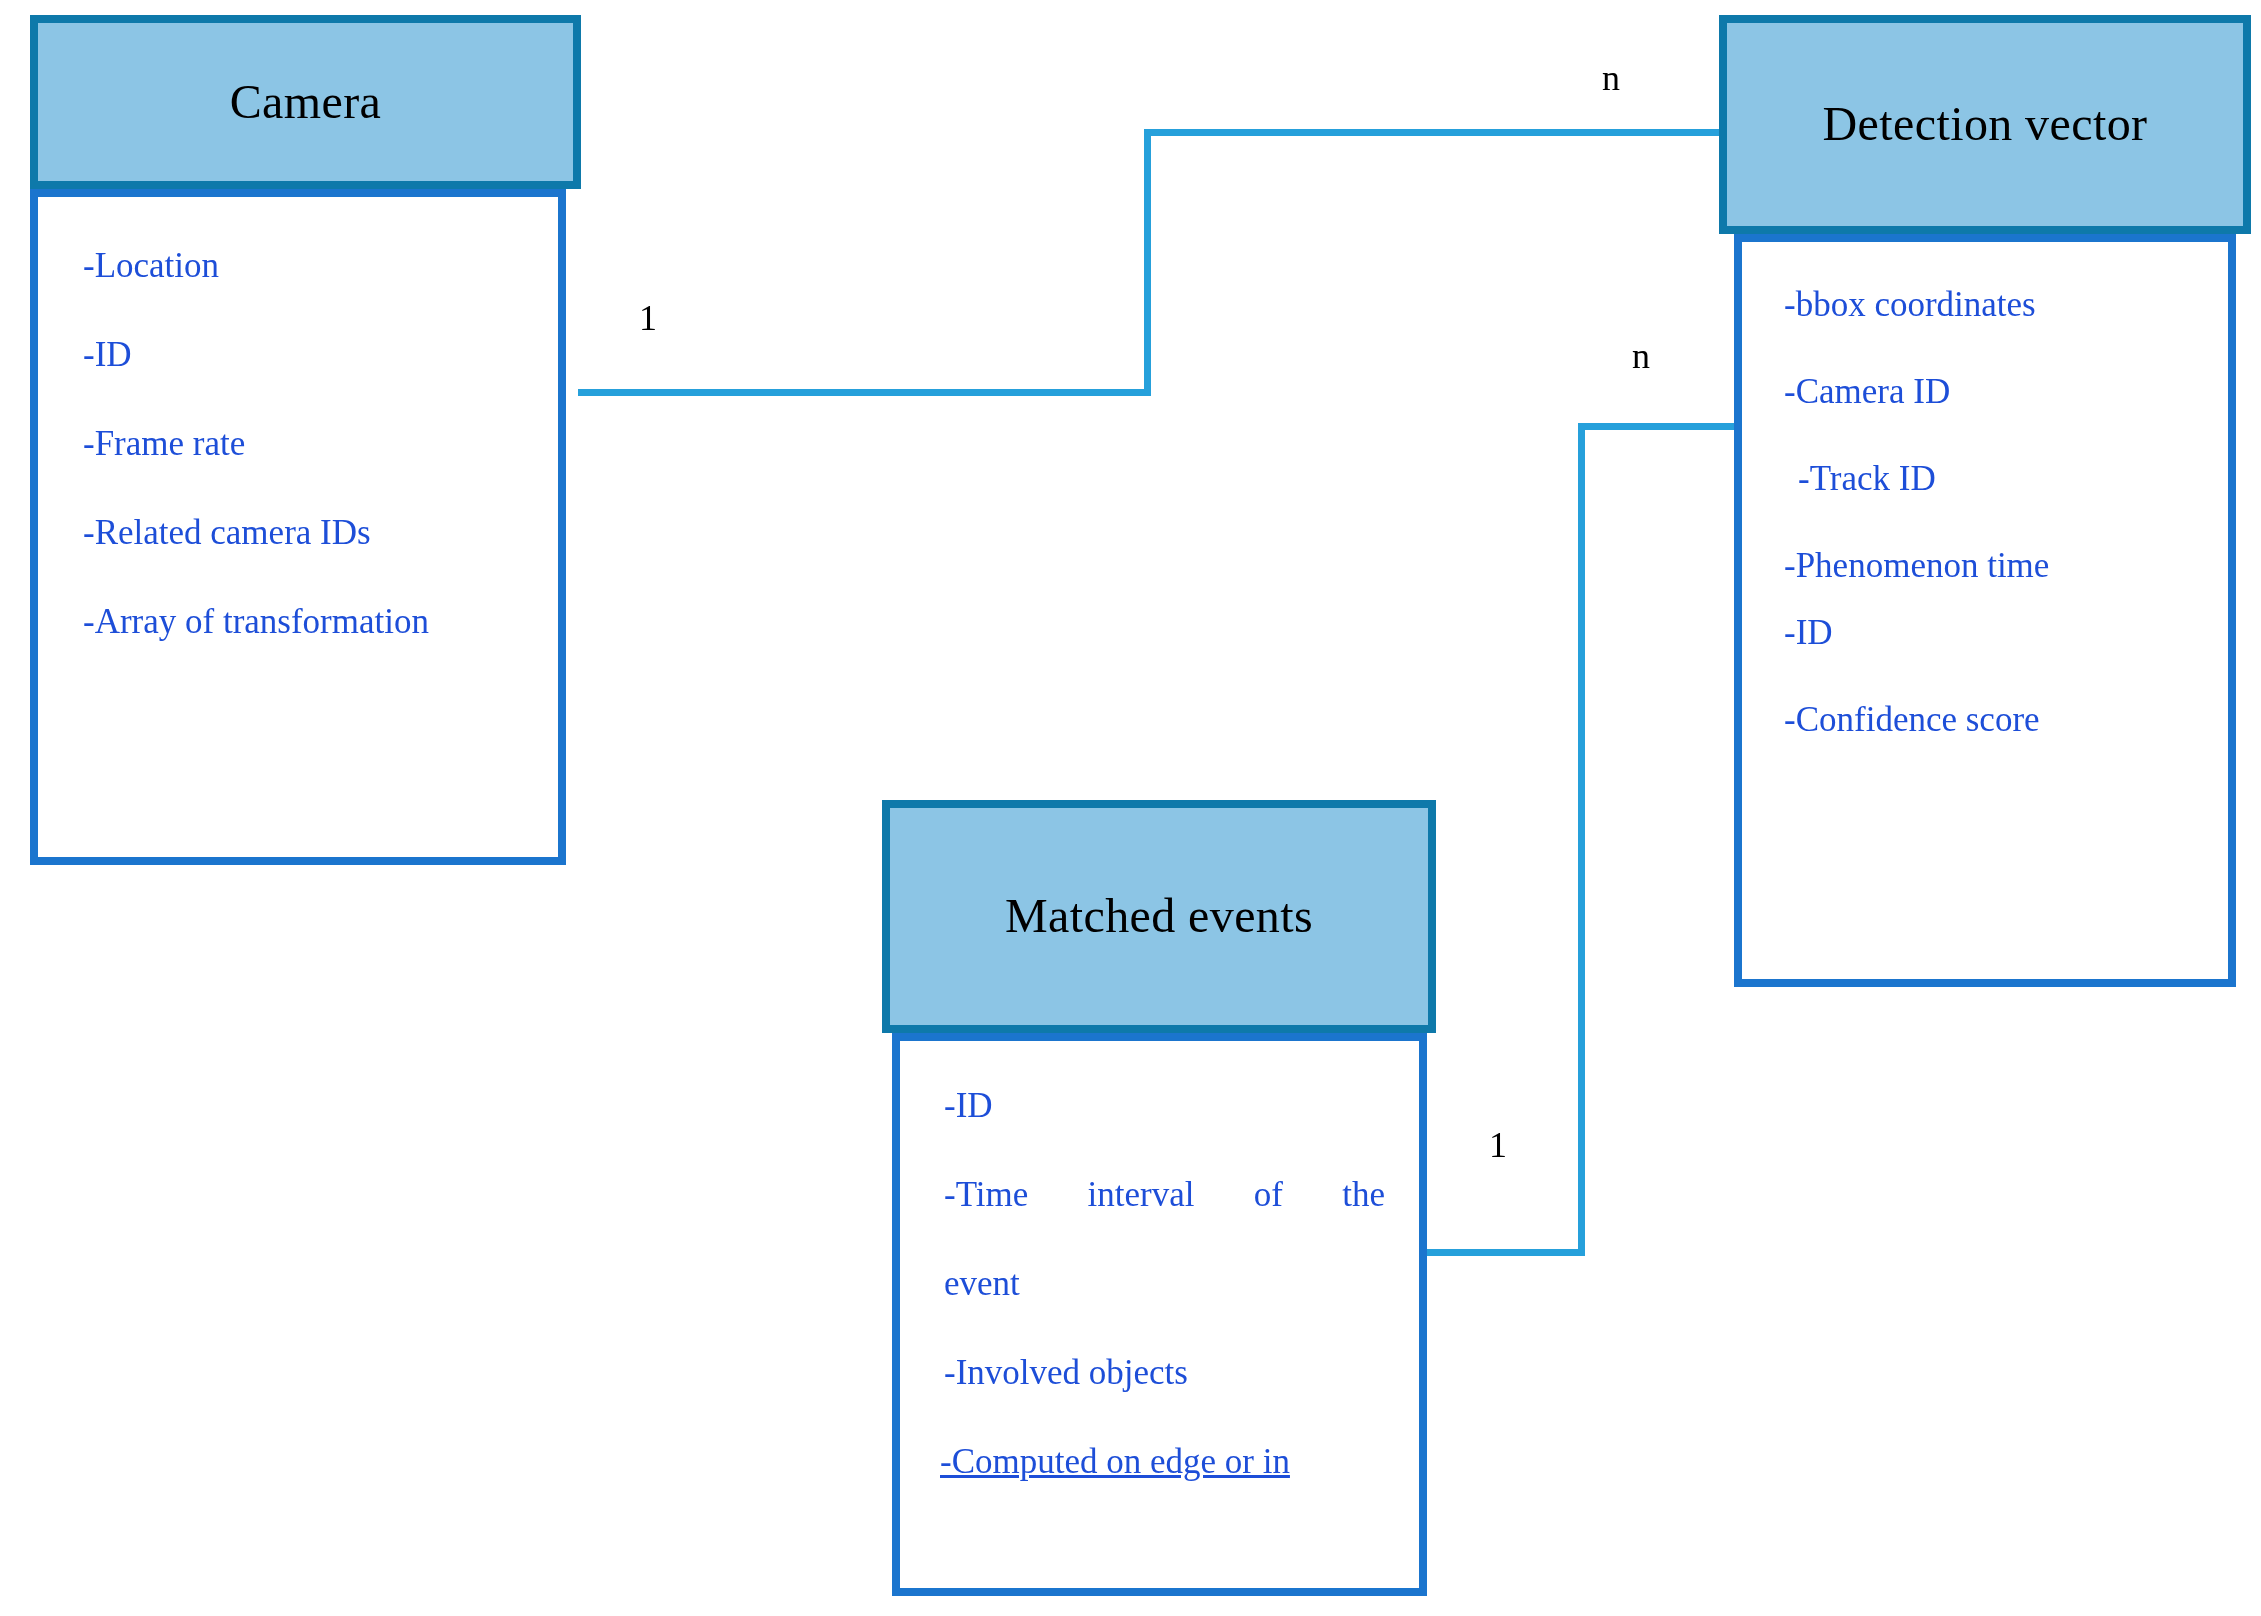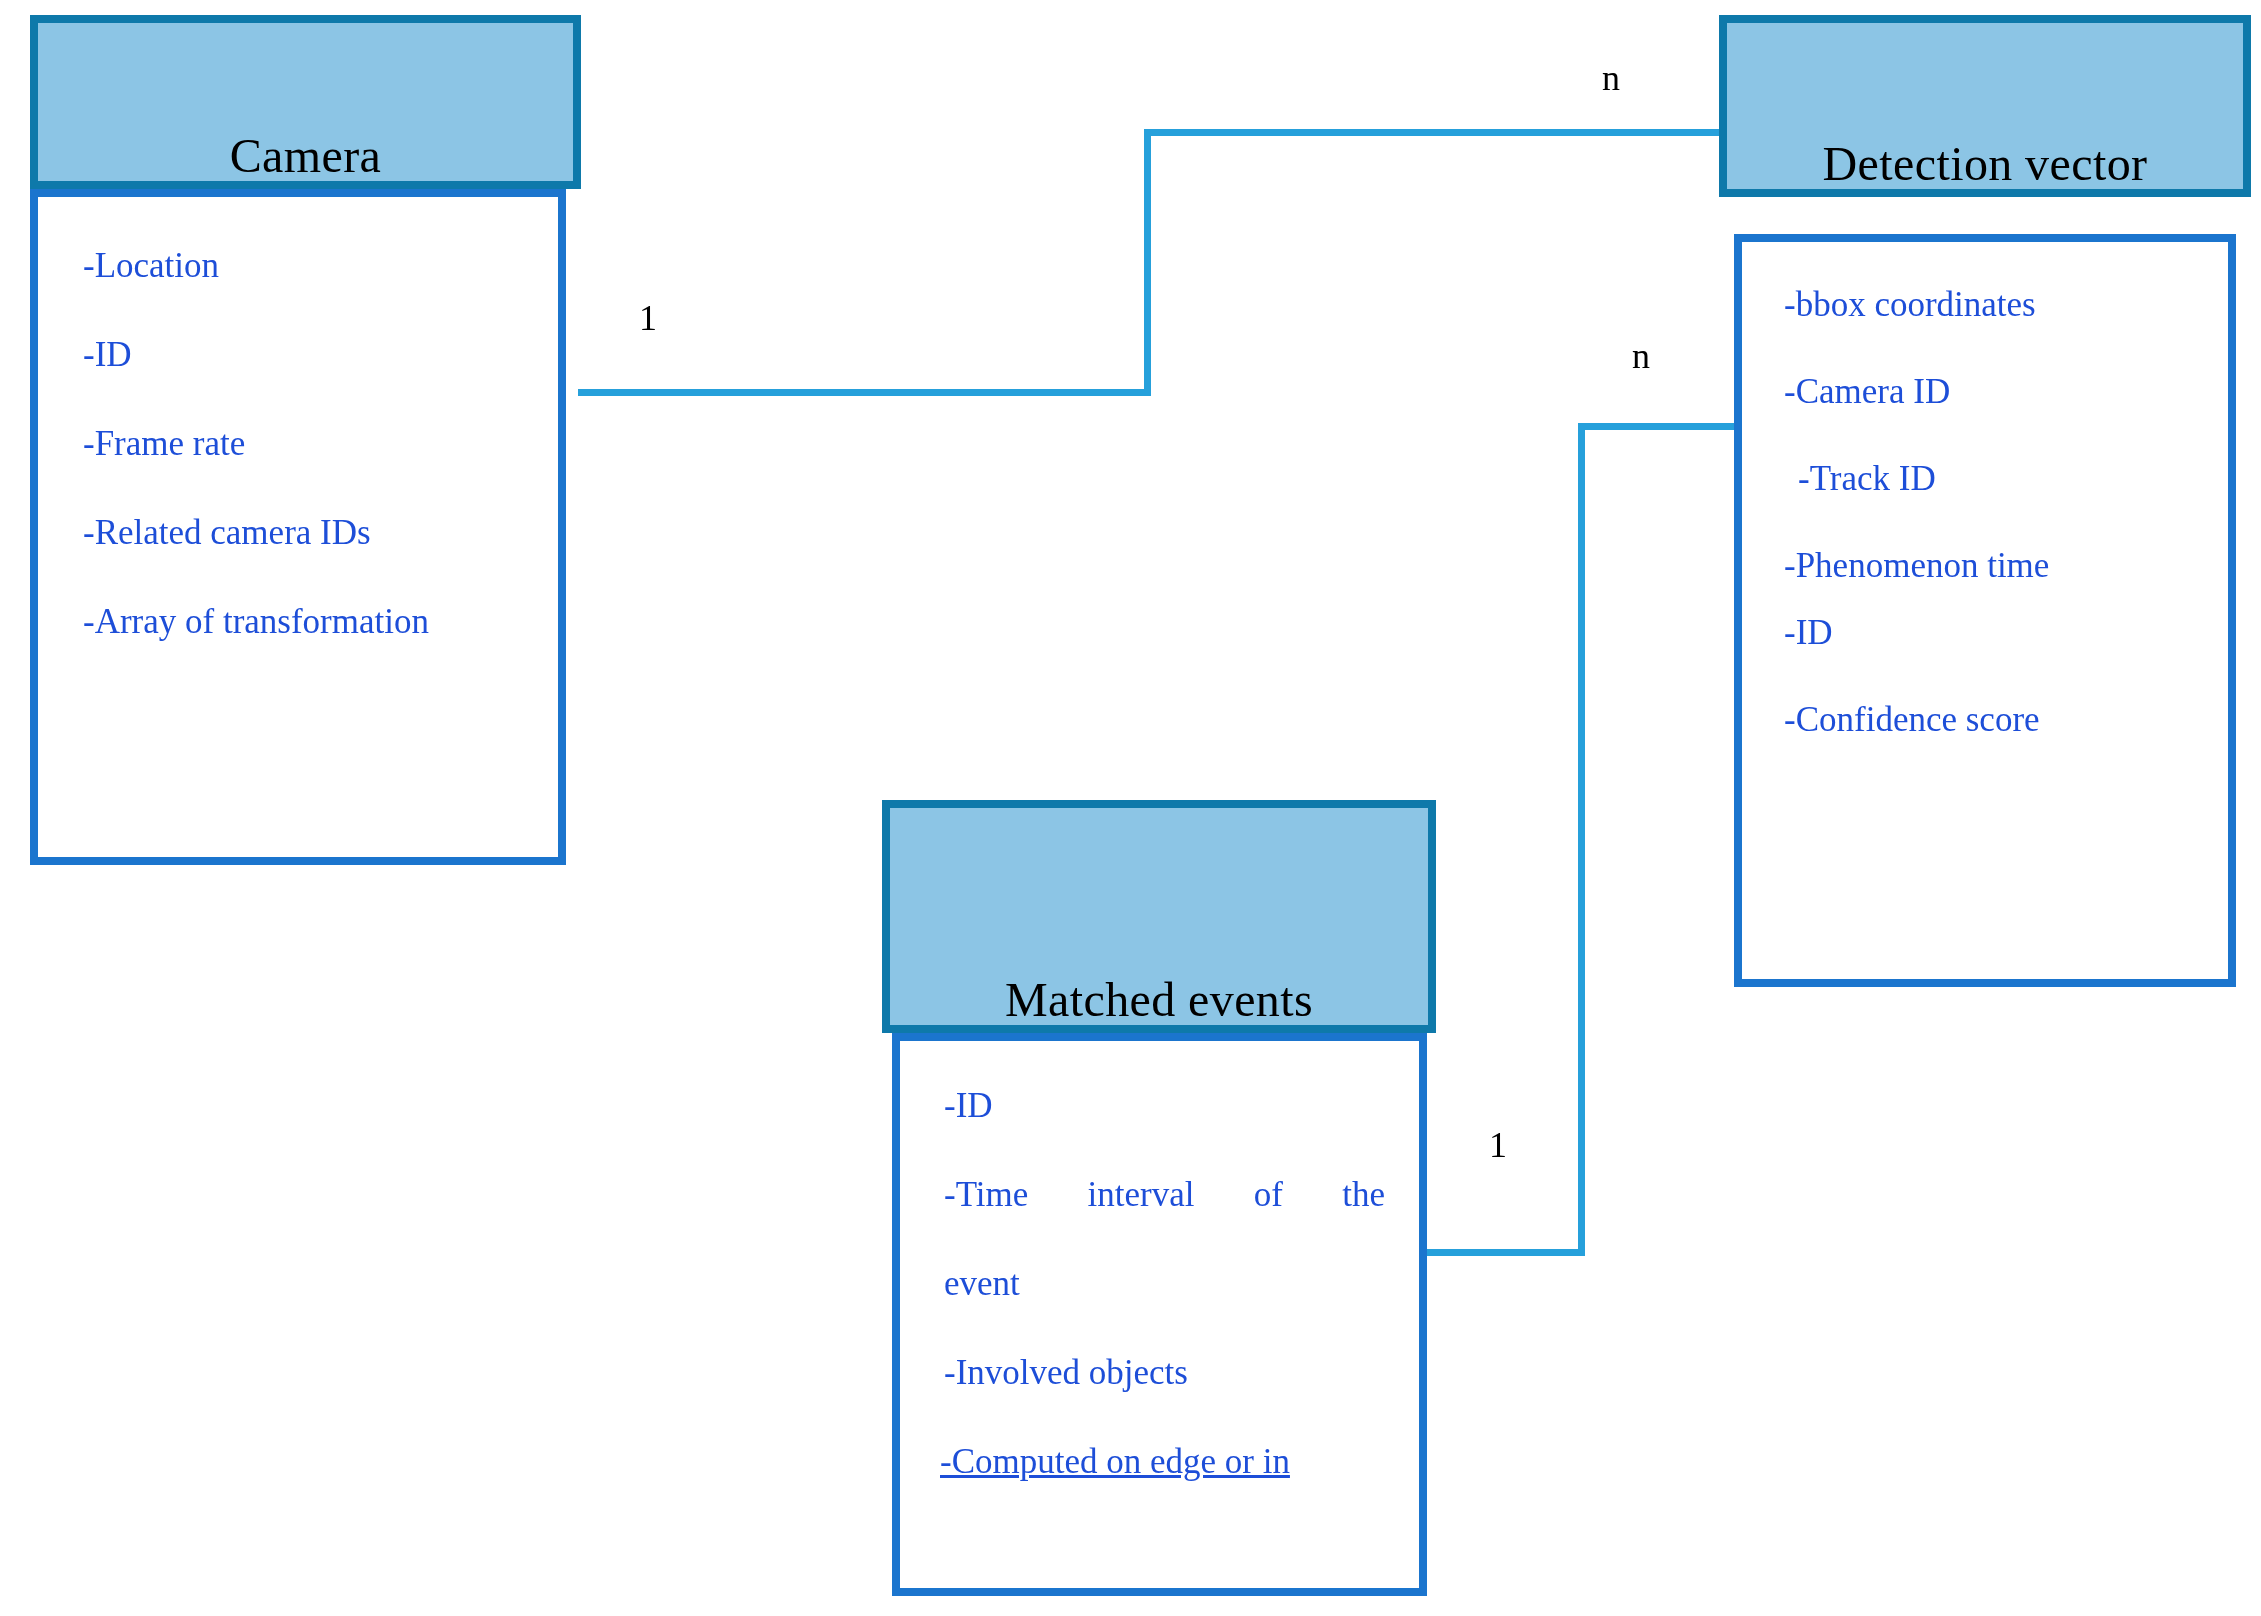--- a/index.html
+++ b/index.html
@@ -21,21 +21,21 @@
   .class-box {
     position: absolute;
     box-sizing: border-box;
   }
   .class-header {
     position: absolute;
     box-sizing: border-box;
     background: #8CC5E5;
     border: 8.3px solid #0E79AA;
     display: flex;
-    align-items: flex-end;
+    align-items: center;
     justify-content: center;
   }
   .class-header .title {
     color: #000000;
     font-size: 48px;
     line-height: 1.05;
     letter-spacing: 0.4px;
     white-space: nowrap;
   }
   .class-body {
@@ -114,21 +114,21 @@
         <li class="attr" style="margin-left:45px; margin-bottom:54px;">-Location</li>
         <li class="attr" style="margin-left:45px; margin-bottom:54px;">-ID</li>
         <li class="attr" style="margin-left:45px; margin-bottom:54px;">-Frame rate</li>
         <li class="attr" style="margin-left:45px; margin-bottom:54px;">-Related camera IDs</li>
         <li class="attr" style="margin-left:45px; margin-bottom:54px;">-Array of transformation</li>
       </ul>
     </div>
   </div>
 
   <div class="class-box">
-    <div class="class-header" style="left:1719px; top:15px; width:532px; height:182px;">
+    <div class="class-header" style="left:1719px; top:15px; width:532px; height:219px;">
       <span class="title">Detection vector</span>
     </div>
     <div class="class-body" style="left:1734px; top:234px; width:502px; height:753px;">
       <ul class="attr-list" style="top:45px;">
         <li class="attr" style="margin-left:42px; margin-bottom:52px;">-bbox coordinates</li>
         <li class="attr" style="margin-left:42px; margin-bottom:52px;">-Camera ID</li>
         <li class="attr" style="margin-left:56px; margin-bottom:52px;">-Track ID</li>
         <li class="attr" style="margin-left:42px; margin-bottom:32px;">-Phenomenon time</li>
         <li class="attr" style="margin-left:42px; margin-bottom:52px;">-ID</li>
         <li class="attr" style="margin-left:42px;">-Confidence score</li>

